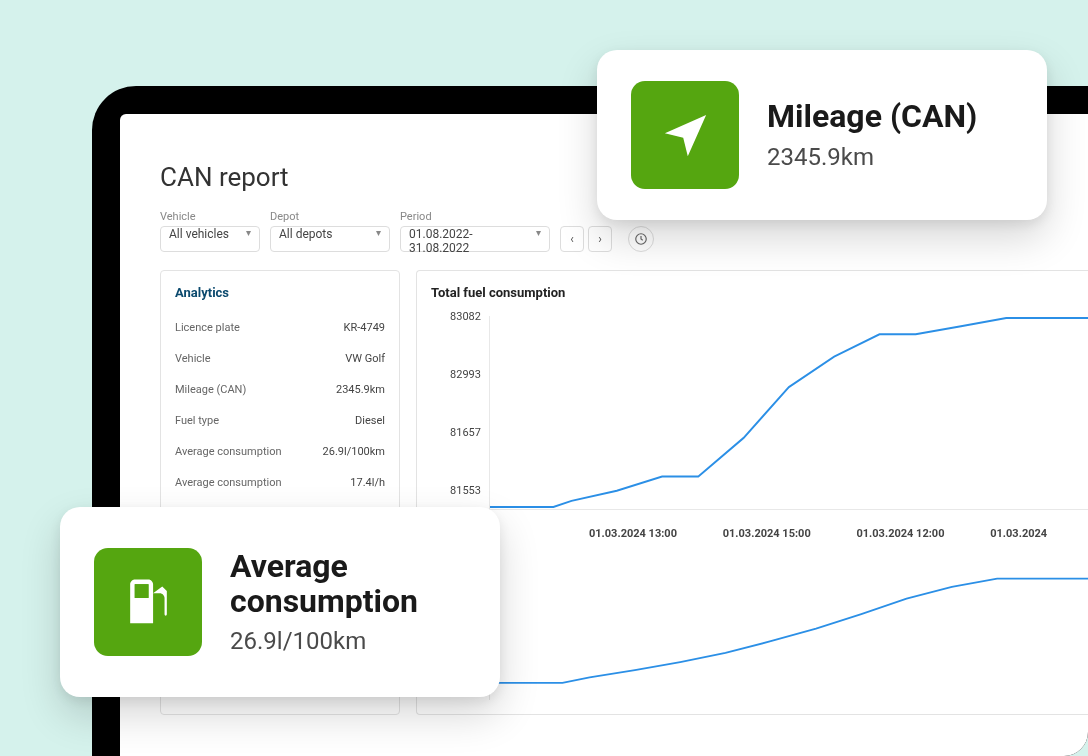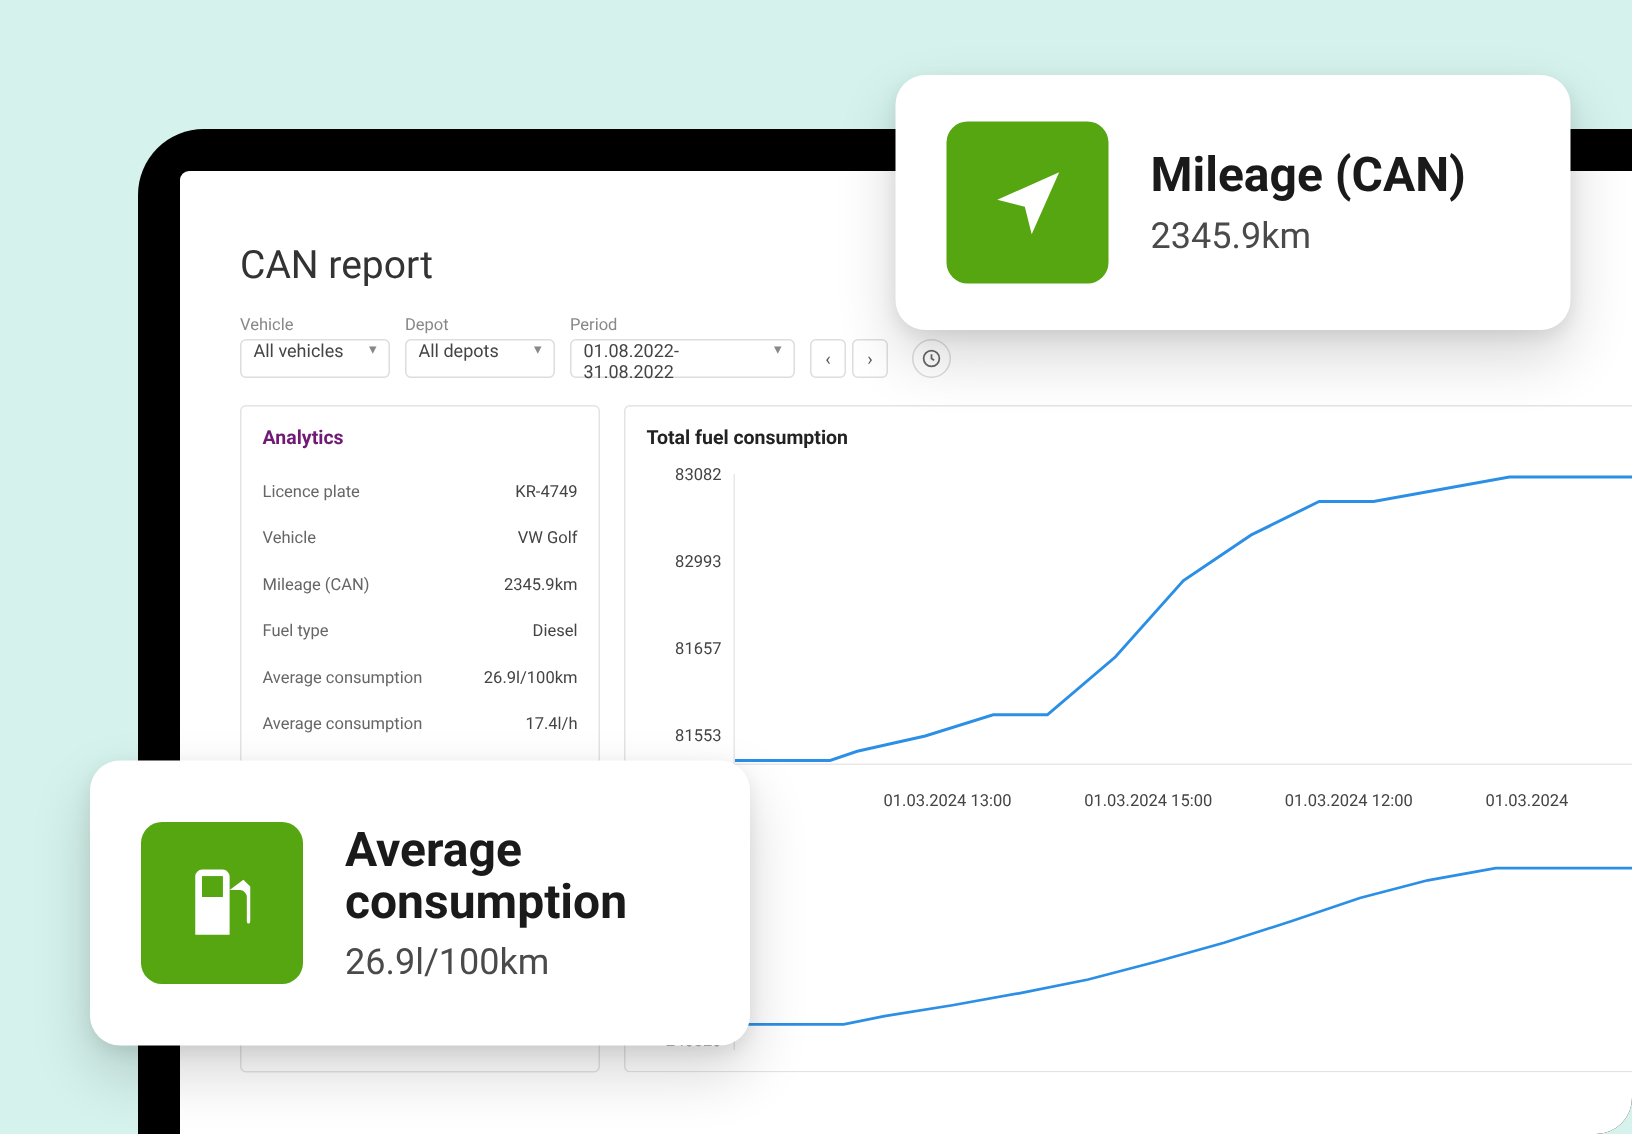--- a/index.html
+++ b/index.html
@@ -97,21 +97,21 @@
   .analytics-card {
     width: 240px;
     border: 1px solid #e3e3e3;
     border-radius: 4px;
     padding: 14px 14px 8px 14px;
     flex-shrink: 0;
   }
   .analytics-title {
     font-size: 13px;
     font-weight: 700;
-    color: #701a75;
+    color: #0c4a6e;
     margin-bottom: 12px;
   }
   .analytics-row {
     display: flex;
     justify-content: space-between;
     font-size: 11px;
     color: #555;
     padding: 9px 0;
   }
   .analytics-row .label { color: #666; }
@@ -160,21 +160,21 @@
   }
   .x-ticks {
     position: absolute;
     left: 58px;
     right: 0;
     bottom: 0;
     display: flex;
     font-size: 11px;
     color: #444;
   }
-  .x-ticks span { flex: 1; text-align: left; }
+  .x-ticks span { flex: 1; text-align: left; font-weight: bold; }
 
   .chart2-wrap {
     position: relative;
     height: 130px;
   }
   .chart2-wrap .y-ticks { bottom: 0; }
   .chart2-wrap .plot { bottom: 0; top: 6px; border-bottom: none; }
 
   
   .overlay-card {
@@ -234,21 +234,21 @@
     <div class="filters">
       <div class="filter-group">
         <div class="filter-label">Vehicle</div>
         <div class="dropdown" style="width:100px">
           <span>All vehicles</span>
           <span class="chev">▾</span>
         </div>
       </div>
       <div class="filter-group">
         <div class="filter-label">Depot</div>
-        <div class="dropdown" style="width:100px">
+        <div class="dropdown" style="width:120px">
           <span>All depots</span>
           <span class="chev">▾</span>
         </div>
       </div>
       <div class="filter-group">
         <div class="filter-label">Period</div>
         <div class="dropdown" style="width:150px">
           <span>01.08.2022-31.08.2022</span>
           <span class="chev">▾</span>
         </div>

